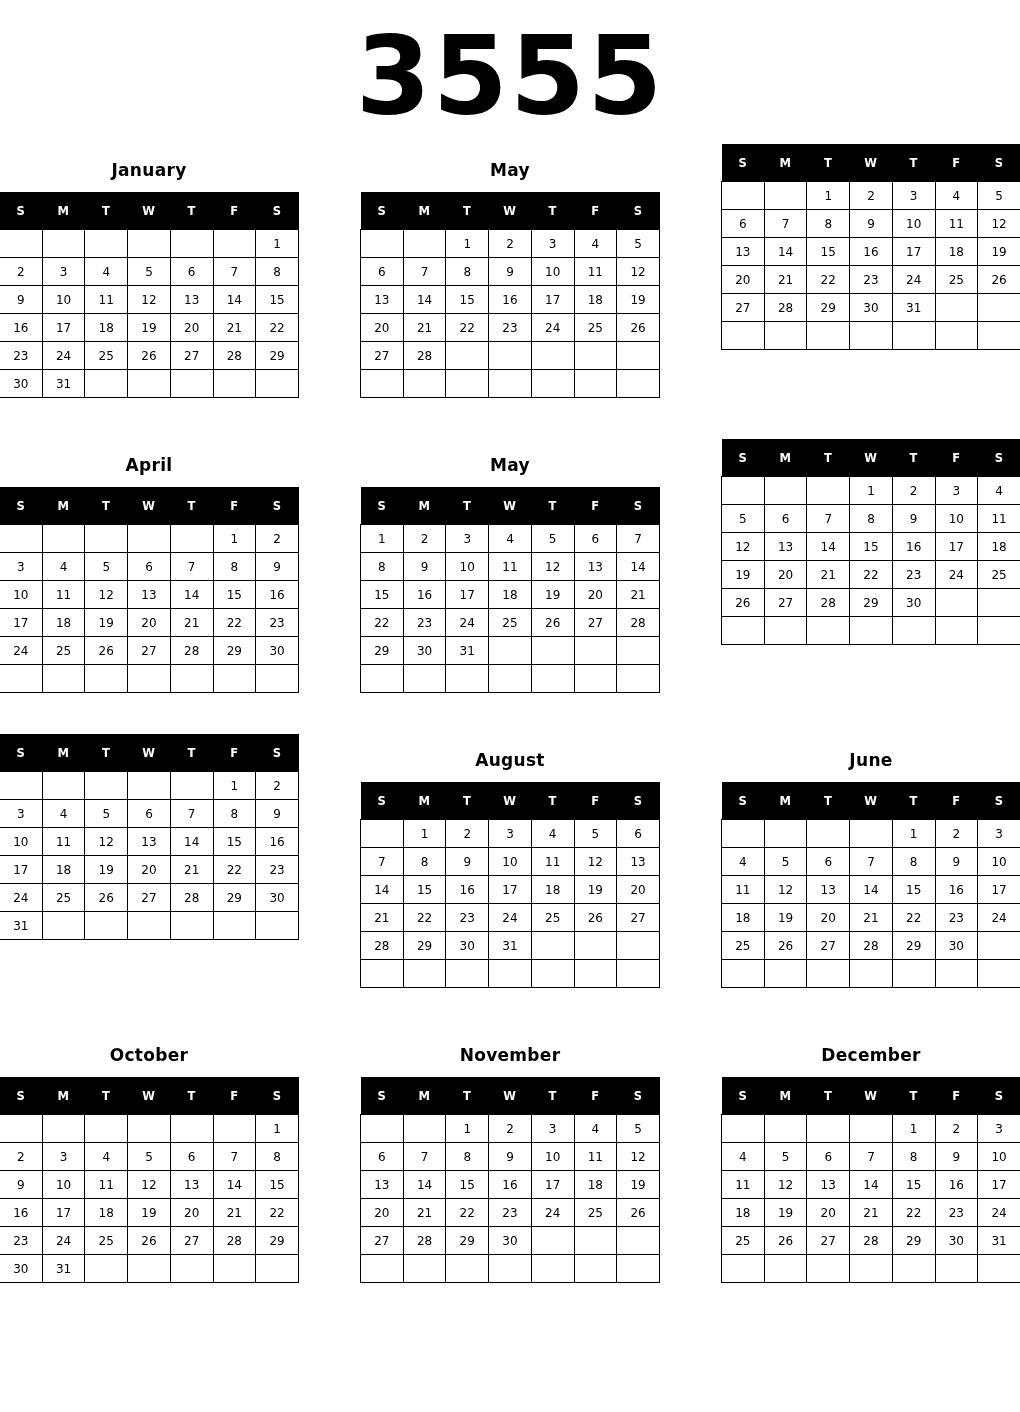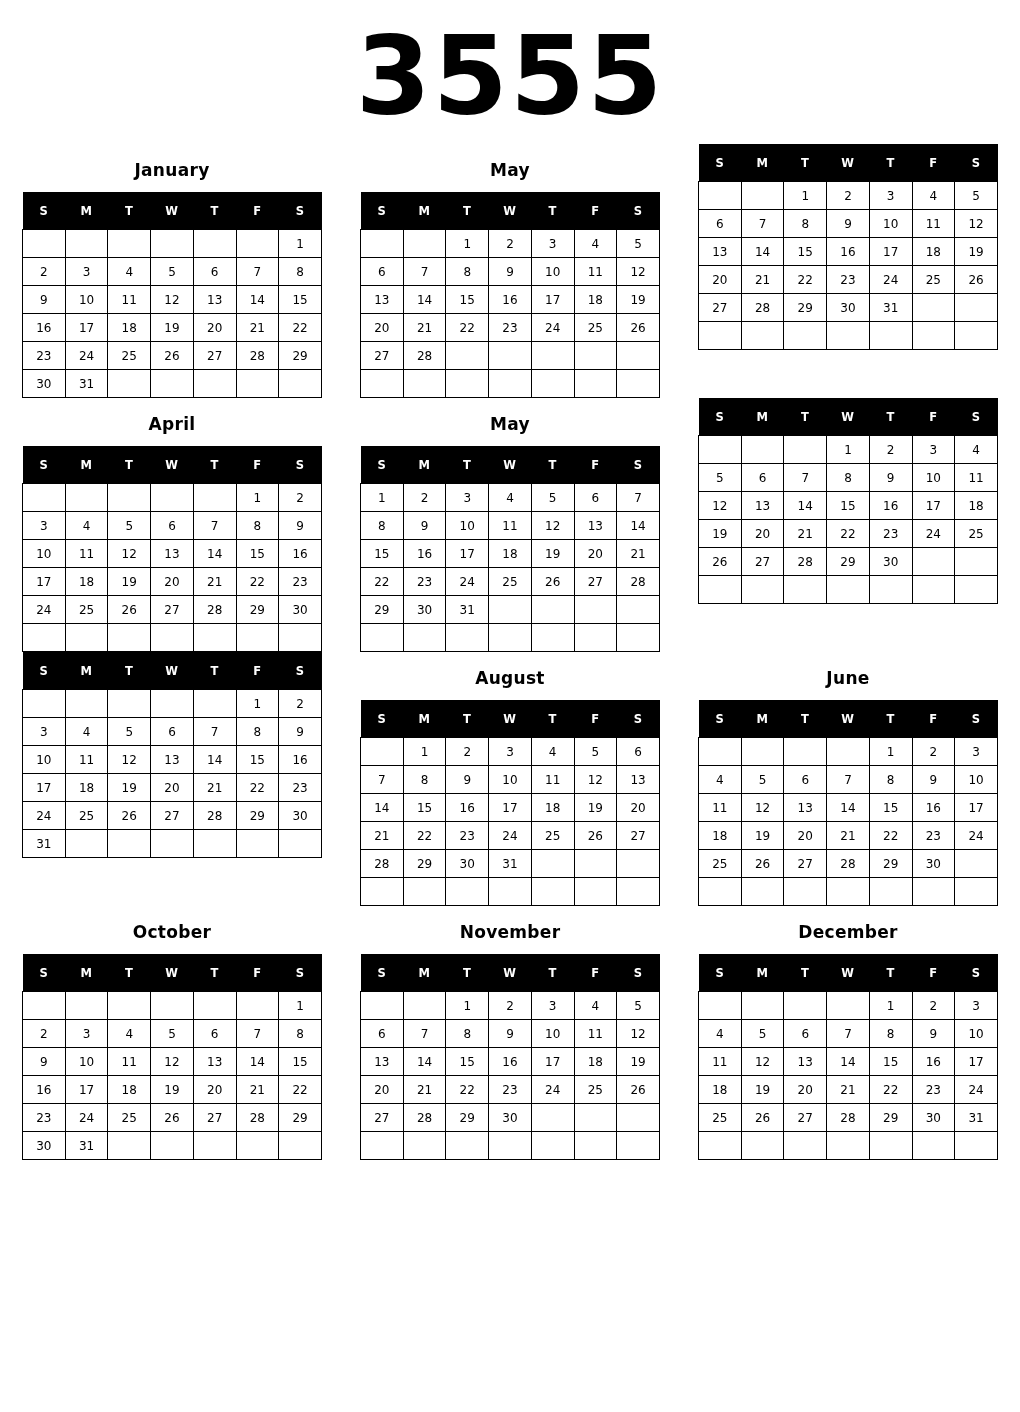--- a/index.html
+++ b/index.html
@@ -31,20 +31,21 @@
     font-family: "DejaVu Sans", sans-serif;
   }
   .grid {
     display: grid;
     grid-template-columns: repeat(3, 320px);
     justify-content: center;
     column-gap: 18px;
     row-gap: 0px;
     padding: 0 20px;
     box-sizing: border-box;
+    gap: 41px;
   }
   .month {
     width: 320px;
     margin-bottom: 0px;
   }
   .month-name {
     text-align: center;
     font-size: 17px;
     font-weight: bold;
     padding: 16px 0 12px 0;

